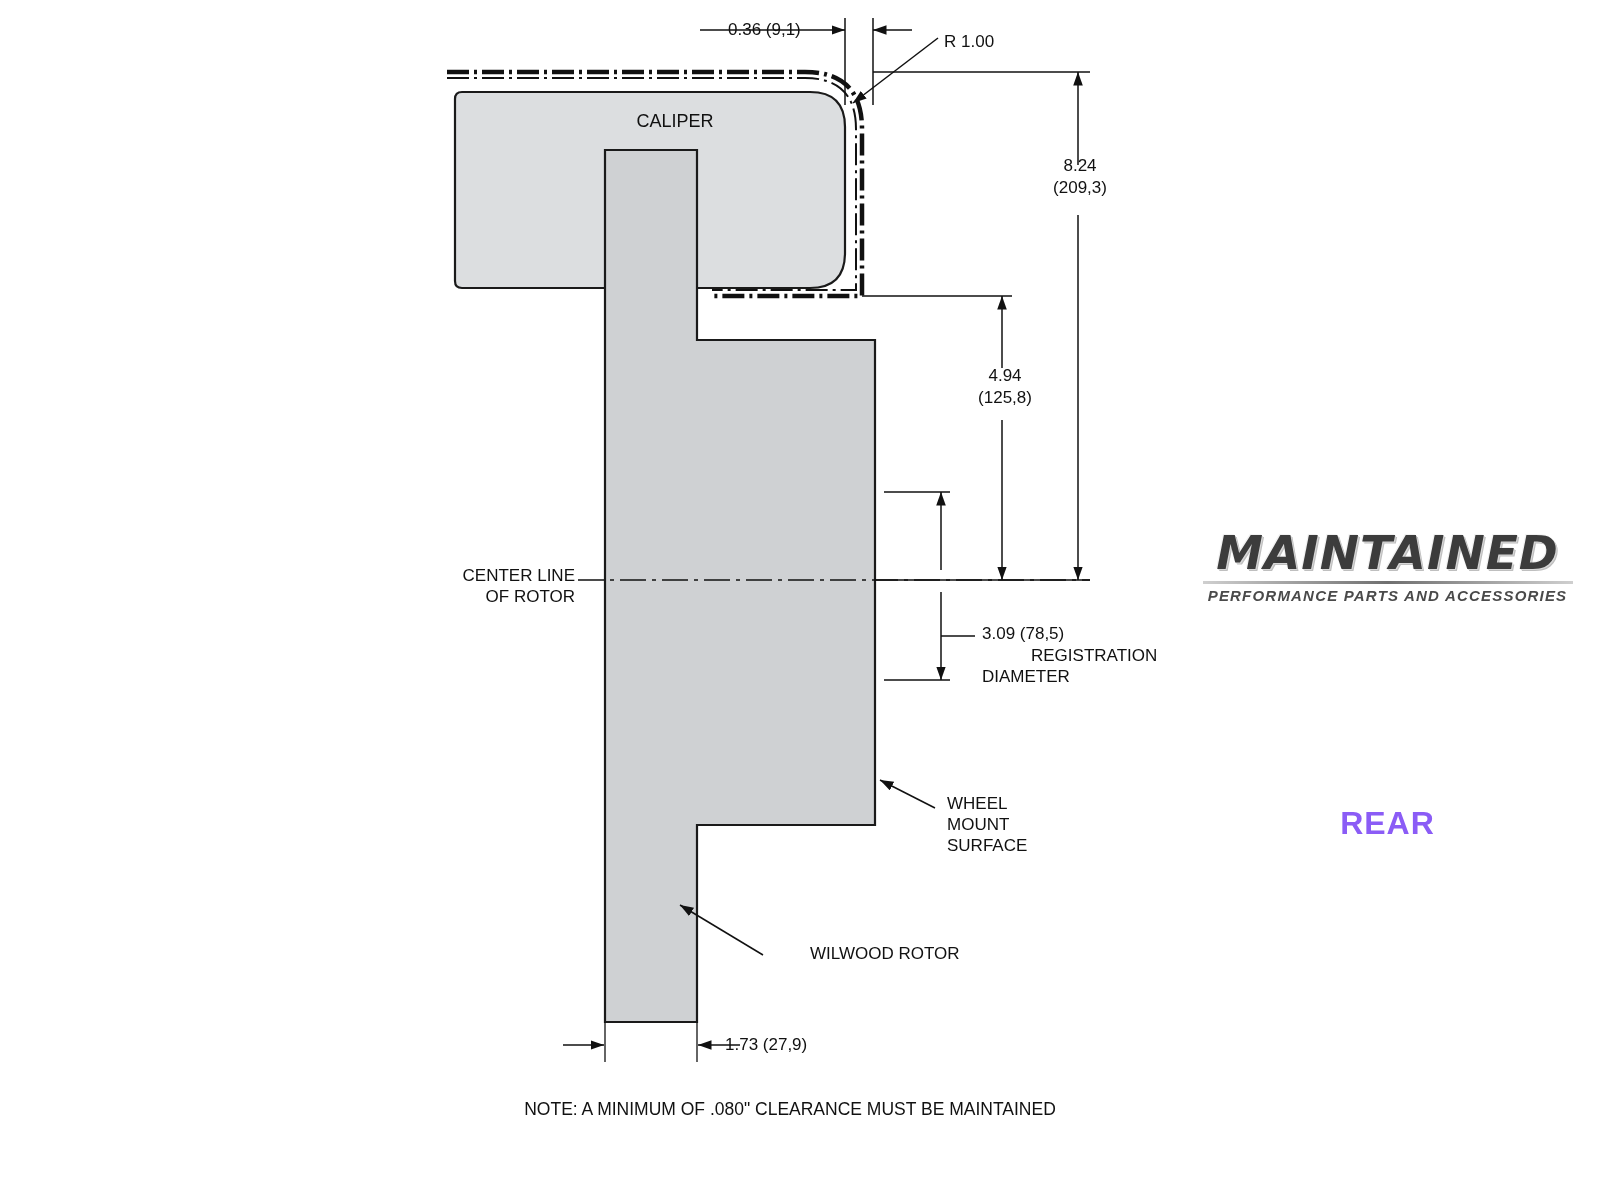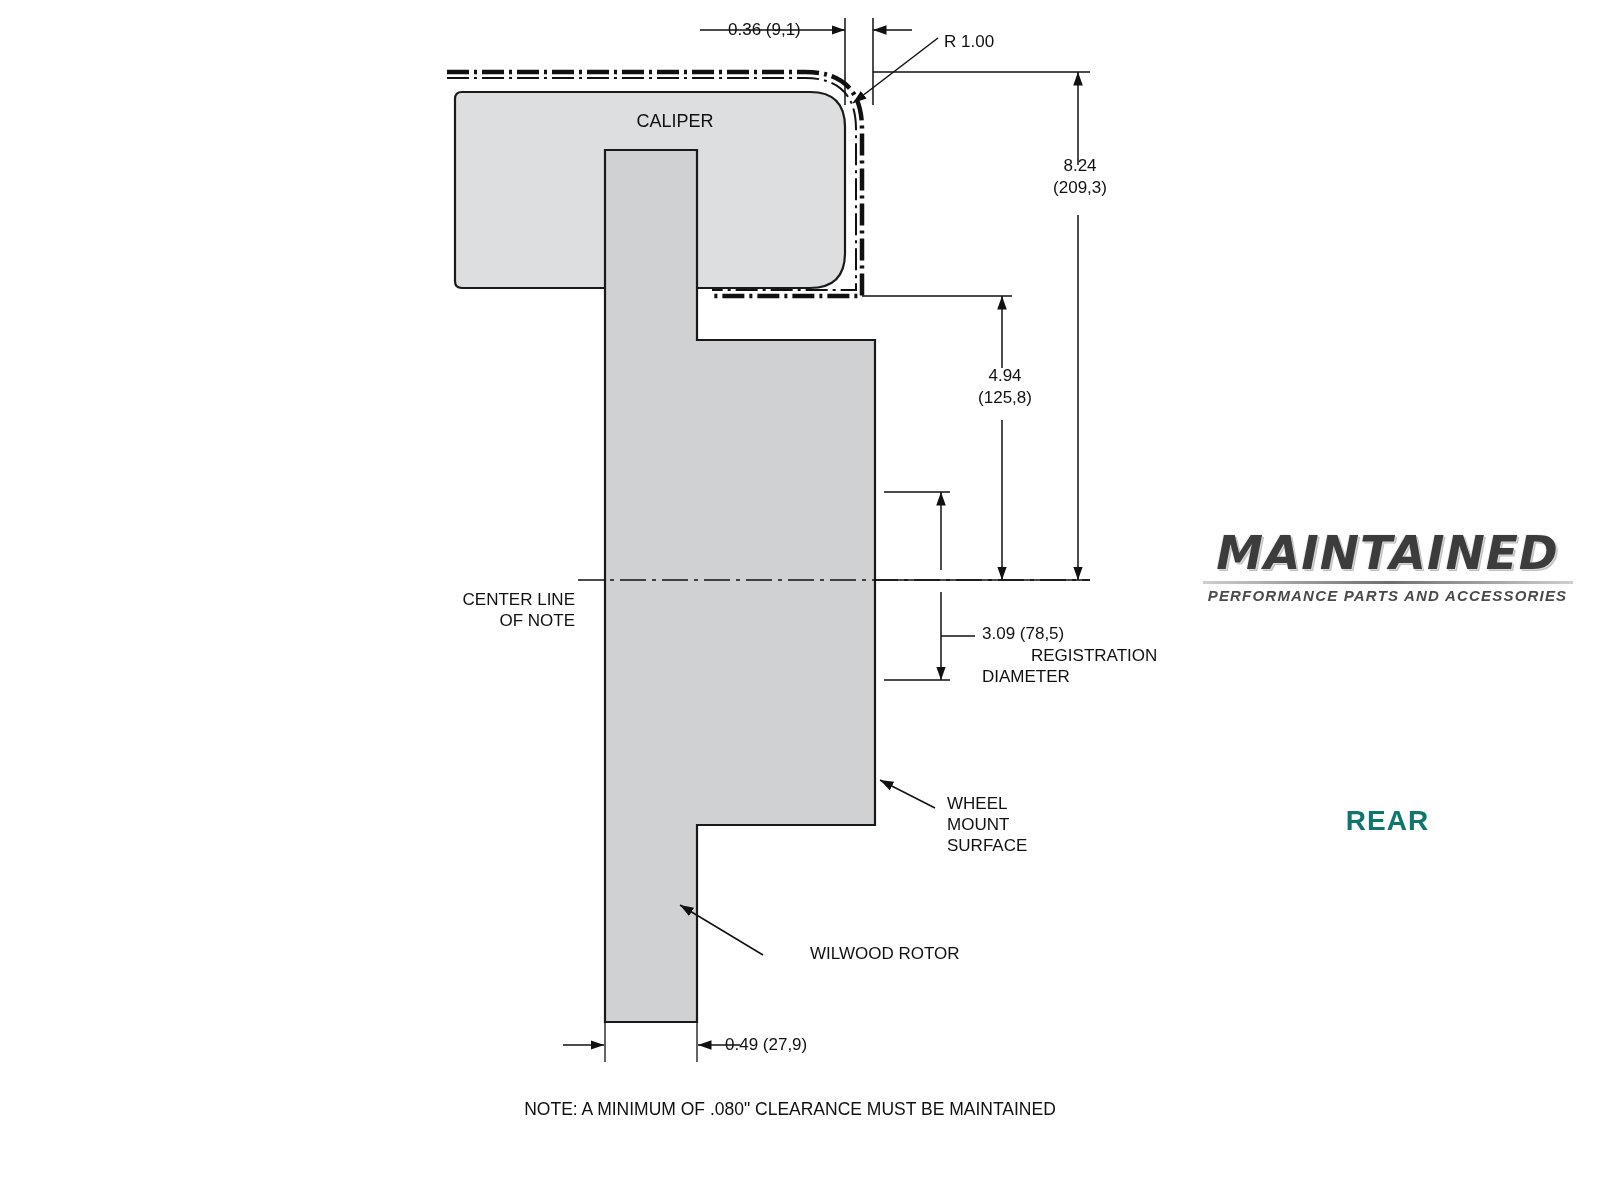--- a/index.html
+++ b/index.html
@@ -29,21 +29,21 @@
   }
   .lbl {
     position: absolute;
     font-family: "Liberation Sans", sans-serif;
     font-size: 17px;
     line-height: 21px;
     color: #111111;
     white-space: pre;
   }
   .lbl.center { text-align: center; }
-  .lbl.right  { text-align: right; margin-top: 24px; }
+  .lbl.right  { text-align: right; }
 
   
   #wilwood-logo {
     position: absolute;
     left: 18px;
     top: 520px;
     width: 310px;
     height: 120px;
   }
   #wilwood-logo .ww-word {
@@ -133,23 +133,23 @@
   }
 
   #rear-label {
     position: absolute;
     left: 1195px;
     top: 805px;
     width: 385px;
     text-align: center;
     font-family: "Liberation Sans", sans-serif;
     font-weight: bold;
-    font-size: 28px;
+    font-size: 32px;
     letter-spacing: 1px;
-    color: #0f766e;
+    color: #8b5cf6;
   }
 
   #note-block {
     position: absolute;
     left: 380px;
     top: 1098px;
     width: 820px;
     text-align: center;
     font-size: 17.5px;
     line-height: 23px;
@@ -257,33 +257,33 @@
 
   <div class="lbl center" style="left:1000px; top:155px; width:160px;">8.24</div>
   <div class="lbl center" style="left:1000px; top:177px; width:160px;">(209,3)</div>
 
   <div class="lbl center" style="left:925px; top:365px; width:160px;">4.94</div>
   <div class="lbl center" style="left:925px; top:387px; width:160px;">(125,8)</div>
 
   <div class="lbl center" style="left:540px; top:111px; width:270px; font-size:18px;">CALIPER</div>
 
   <div class="lbl right" style="left:400px; top:565px; width:175px;">CENTER LINE</div>
-  <div class="lbl right" style="left:400px; top:586px; width:175px;">OF NOTE</div>
+  <div class="lbl right" style="left:400px; top:586px; width:175px;">OF ROTOR</div>
 
   <div class="lbl" style="left:982px; top:623px;">3.09 (78,5)</div>
   <div class="lbl" style="left:1031px; top:645px;">REGISTRATION</div>
   <div class="lbl" style="left:982px; top:666px;">DIAMETER</div>
 
   <div class="lbl" style="left:947px; top:793px;">WHEEL</div>
   <div class="lbl" style="left:947px; top:814px;">MOUNT</div>
   <div class="lbl" style="left:947px; top:835px;">SURFACE</div>
 
   <div class="lbl" style="left:810px; top:943px;">WILWOOD ROTOR</div>
 
-  <div class="lbl" style="left:725px; top:1034px;">0.49 (27,9)</div>
+  <div class="lbl" style="left:725px; top:1034px;">1.73 (27,9)</div>
 
   <div id="note-block">
     <div>NOTE: A MINIMUM OF .080" CLEARANCE MUST BE MAINTAINED</div>
   </div>
 
 
   <div id="accesspeed-logo">
     <div class="ap-word">MAINTAINED</div>
     <div class="ap-underline"></div>
     <div class="ap-sub">PERFORMANCE PARTS AND ACCESSORIES</div>

